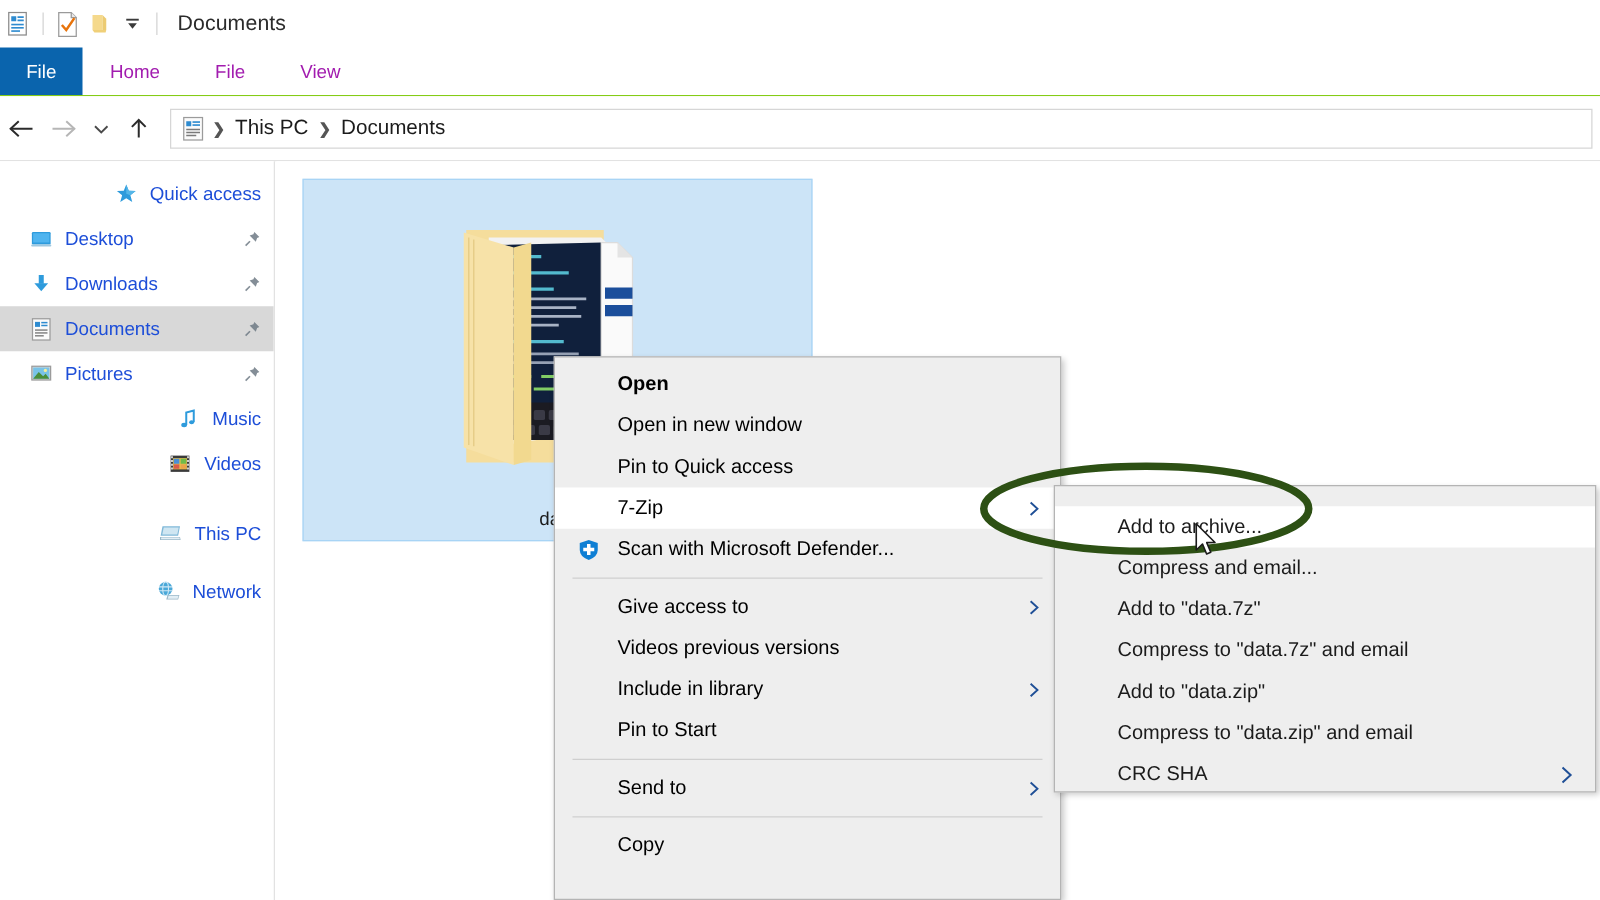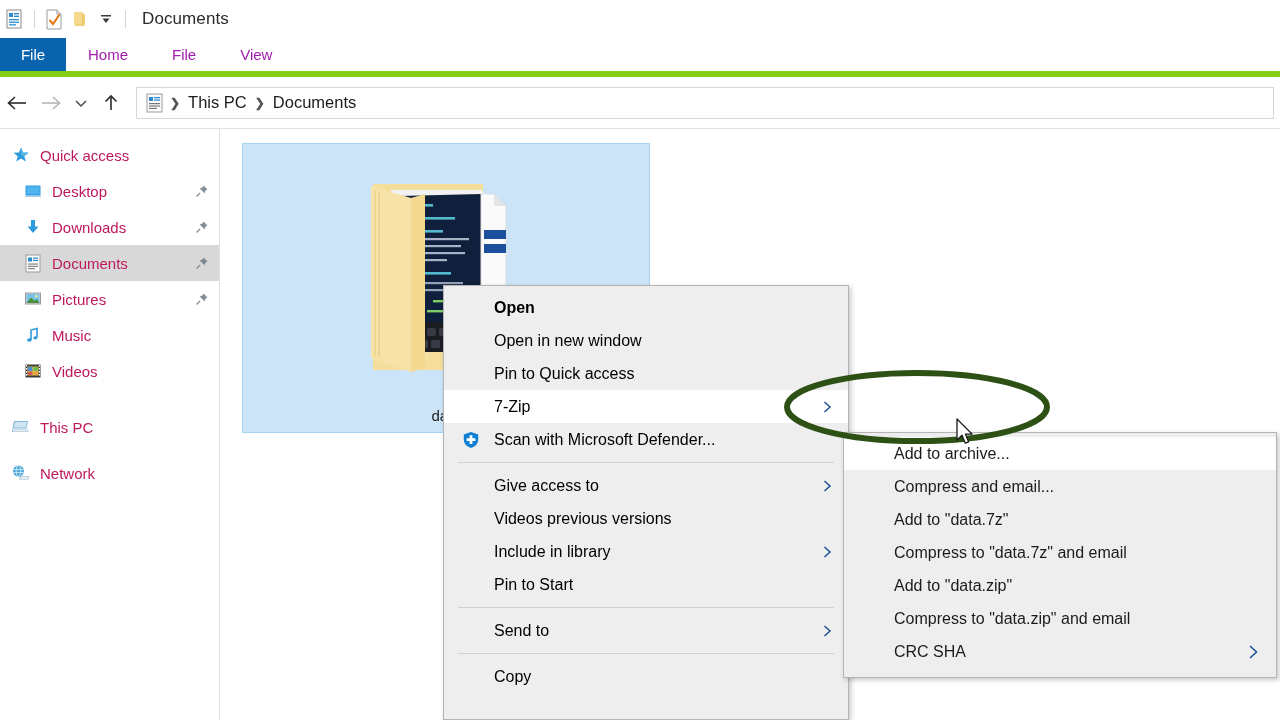--- a/index.html
+++ b/index.html
@@ -24,21 +24,21 @@
   .sep-v { width: 1px; height: 18px; background: #d4d4d4; margin: 0 6px; }
   .win-title {
     font-size: 17px; color: #2b2b2b; margin-left: 10px; letter-spacing: .1px;
   }
 
   
   .ribbon {
     position: absolute; left: 0; top: 38px; width: 1280px; height: 39px;
     background: #ffffff;
     display: flex; align-items: stretch;
-    border-bottom: 6px solid #84cc16;
+    border-bottom: 1px solid #84cc16;
   }
   .tab {
     display: flex; align-items: center; justify-content: center;
     padding: 0 22px; font-size: 15px; color: #a21caf; cursor: default;
   }
   .tab.file {
     background: #0a64ad; color: #ffffff; min-width: 66px; padding: 0 20px;
   }
 
   
@@ -72,22 +72,23 @@
   }
 
   
   .sidebar {
     position: absolute; left: 0; top: 129px; width: 220px; height: 591px;
     background: #ffffff; border-right: 1px solid #e2e2e2;
     padding-top: 8px; overflow: hidden;
   }
   .nav-item {
     height: 36px; display: flex; align-items: center;
-    font-size: 15px; color: #be185d; position: relative;
+    font-size: 15px; color: #1d4ed8; position: relative;
     padding-right: 10px;
+    justify-content: flex-end;
   }
   .nav-item.sel { background: #d8d8d8; }
   .nav-ico {
     width: 22px; height: 22px; display: flex; align-items: center; justify-content: center;
     flex: 0 0 22px;
   }
   .nav-label { margin-left: 8px; white-space: nowrap; }
   .pin {
     margin-left: auto; width: 14px; height: 14px; opacity: .85;
   }
@@ -133,22 +134,21 @@
     position: absolute; right: 14px; top: 50%; transform: translateY(-50%);
     width: 14px; height: 14px; color: #1f4f96;
   }
   .mdiv { height: 1px; background: #cfcfcf; margin: 6px 14px 6px 14px; }
 
   
   .submenu {
     position: absolute; left: 843px; top: 388px; width: 434px; height: 246px;
     background: #eeeeee; border: 1px solid #b4b4b4;
     box-shadow: 2px 2px 5px rgba(0,0,0,.22);
-    padding-top: 4px;
-    margin-top: 44px;
+    padding-top: 16px;
   }
   .smi {
     height: 33px; display: flex; align-items: center; position: relative;
     font-size: 16px; color: #1b1b1b; padding-left: 50px; padding-right: 14px;
   }
   .smi.hover { background: #ffffff; }
   .smi-arrow {
     position: absolute; right: 16px; top: 50%; transform: translateY(-50%);
     width: 14px; height: 16px; color: #1f4f96;
   }

